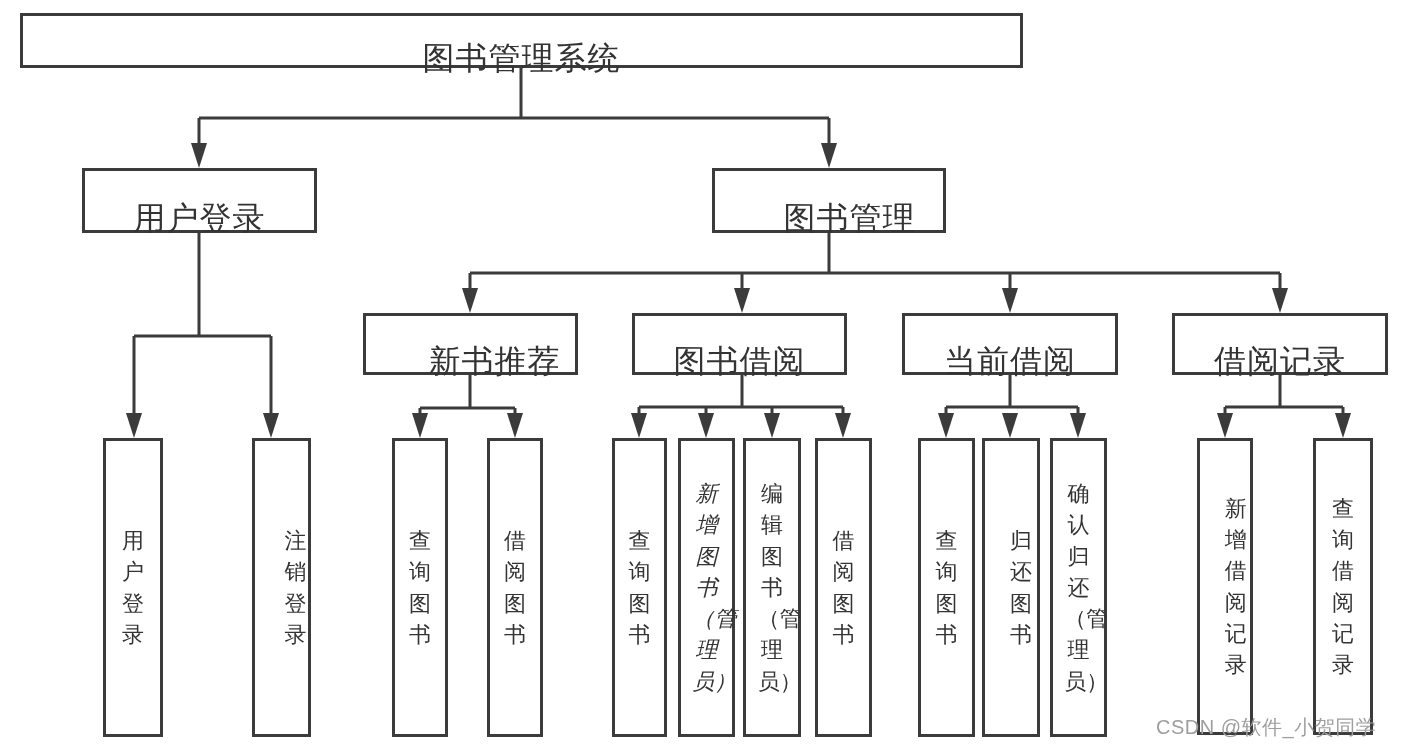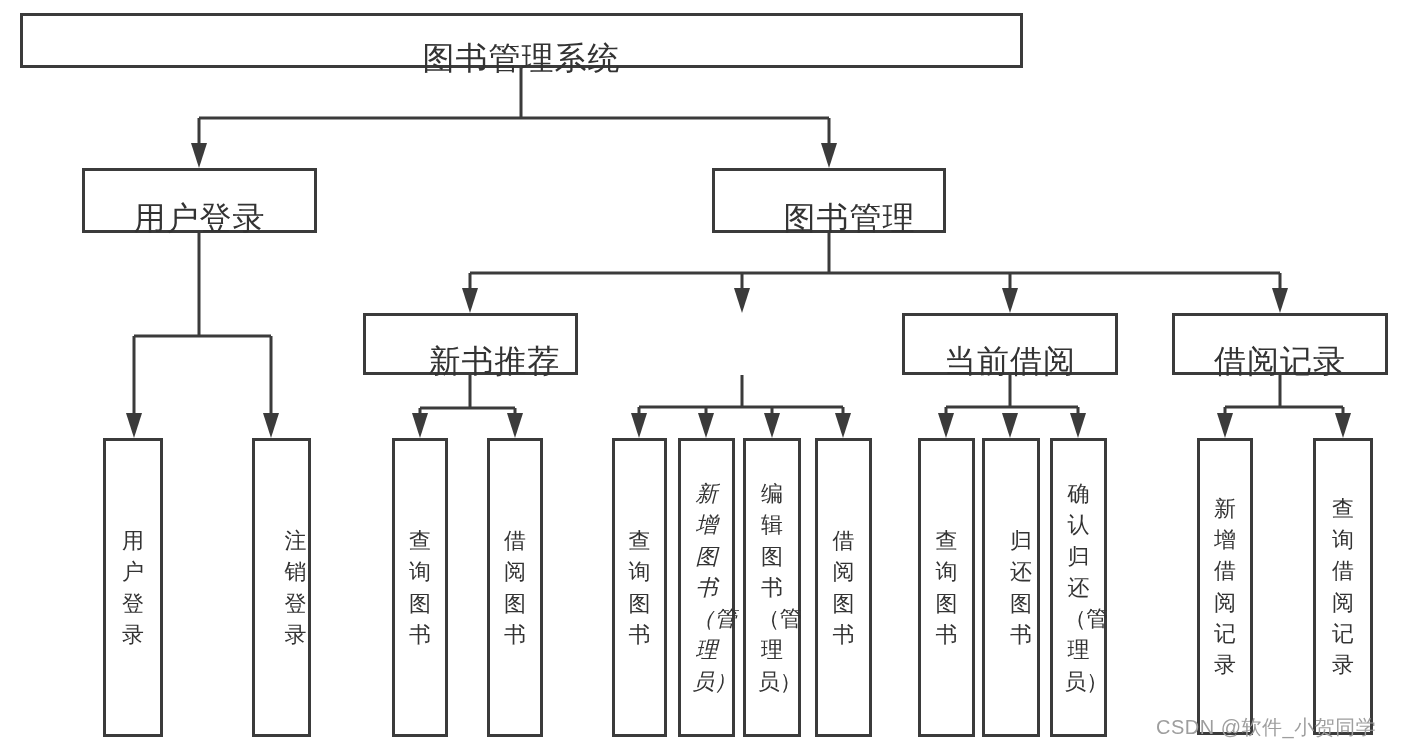--- a/index.html
+++ b/index.html
@@ -92,20 +92,23 @@
   <div class="box" style="left:82px;top:168px;width:235px;height:65px;">
     <span class="hlabel">用户登录</span>
   </div>
   <div class="box" style="left:712px;top:168px;width:234px;height:65px;padding-left:41px;">
     <span class="hlabel">图书管理</span>
   </div>
 
   <div class="box" style="left:363px;top:313px;width:215px;height:62px;padding-left:48px;">
     <span class="hlabel">新书推荐</span>
   </div>
+  <div class="box" style="left:632px;top:313px;width:215px;height:62px;">
+    <span class="hlabel">图书借阅</span>
+  </div>
   <div class="box" style="left:902px;top:313px;width:216px;height:62px;">
     <span class="hlabel">当前借阅</span>
   </div>
   <div class="box" style="left:1172px;top:313px;width:216px;height:62px;">
     <span class="hlabel">借阅记录</span>
   </div>
 
   <div class="box leaf" style="left:103px;top:438px;width:60px;height:299px;">
     <div class="vtext">用户登录</div>
   </div>
@@ -136,21 +139,21 @@
   <div class="box leaf" style="left:918px;top:438px;width:57px;height:299px;">
     <div class="vtext">查询图书</div>
   </div>
   <div class="box leaf" style="left:982px;top:438px;width:58px;height:299px;padding-left:20px;">
     <div class="vtext">归还图书</div>
   </div>
   <div class="box leaf" style="left:1050px;top:438px;width:57px;height:299px;justify-content:center;">
     <div class="vtext">确认归还（管理员）</div>
   </div>
 
-  <div class="box leaf" style="left:1197px;top:438px;width:56px;height:297px;">
+  <div class="box leaf" style="left:1197px;top:438px;width:56px;height:297px;justify-content:flex-end;">
     <div class="vtext">新增借阅记录</div>
   </div>
   <div class="box leaf" style="left:1313px;top:438px;width:60px;height:297px;">
     <div class="vtext">查询借阅记录</div>
   </div>
 
   <div id="watermark">CSDN @软件_小贺同学</div>
 </div>
 
 </body></html>

